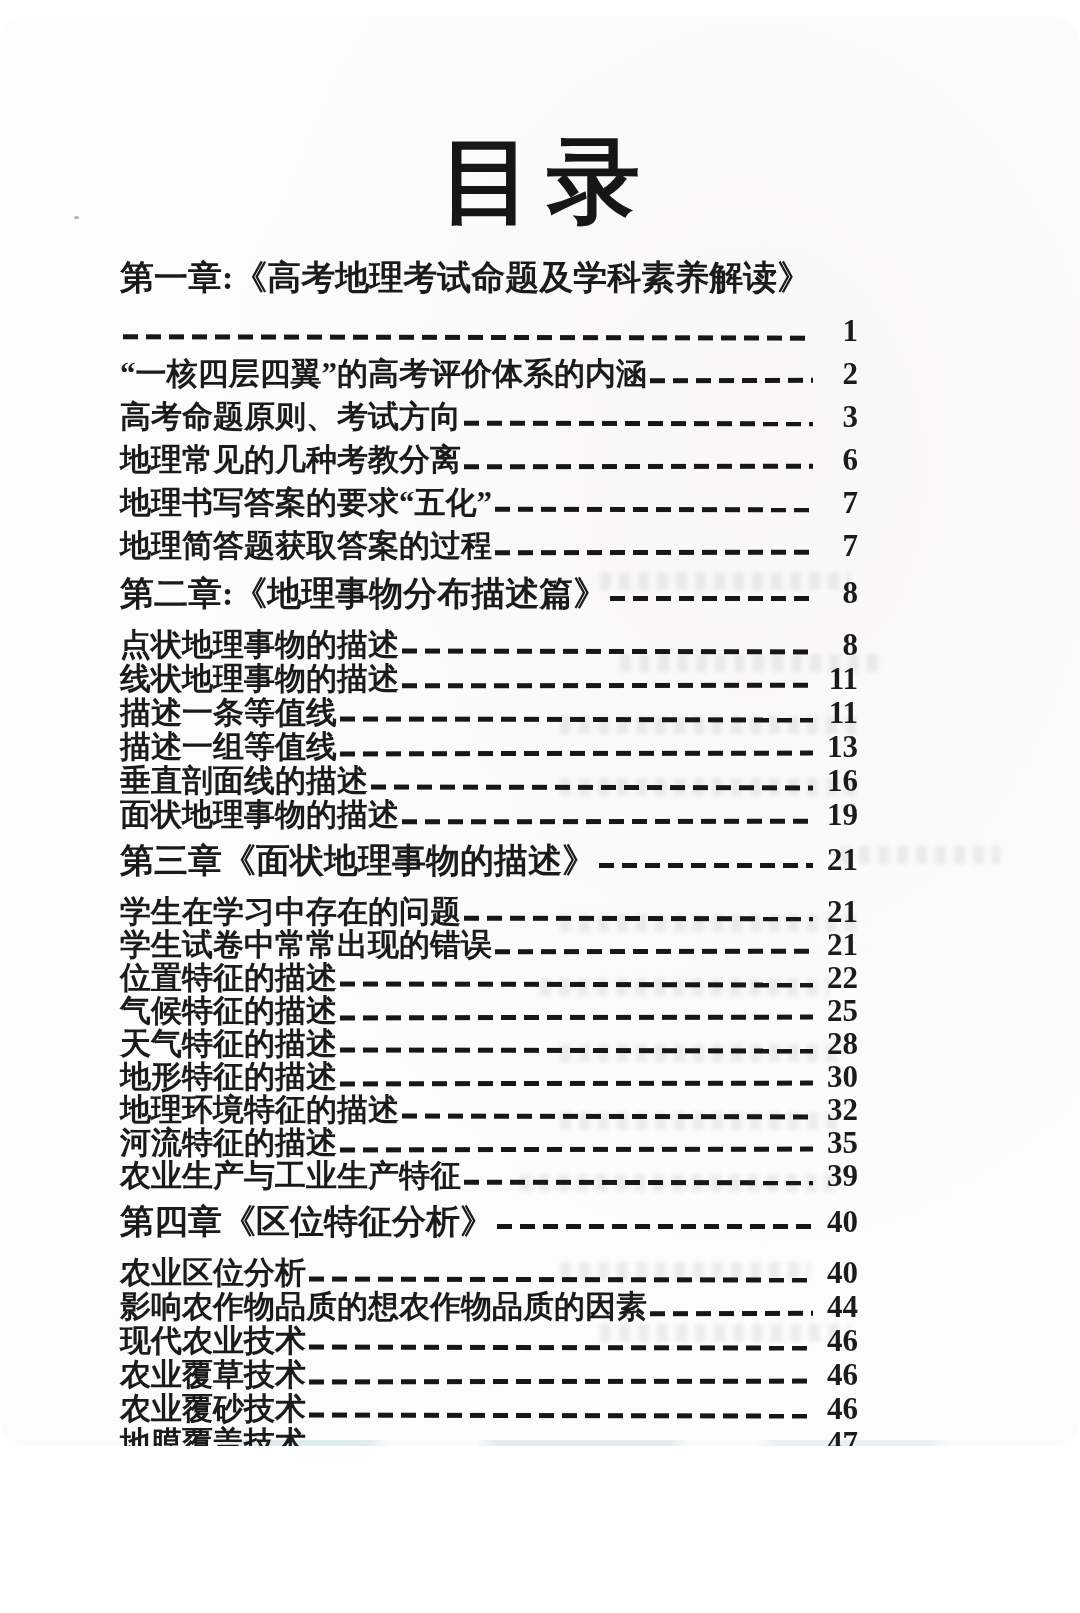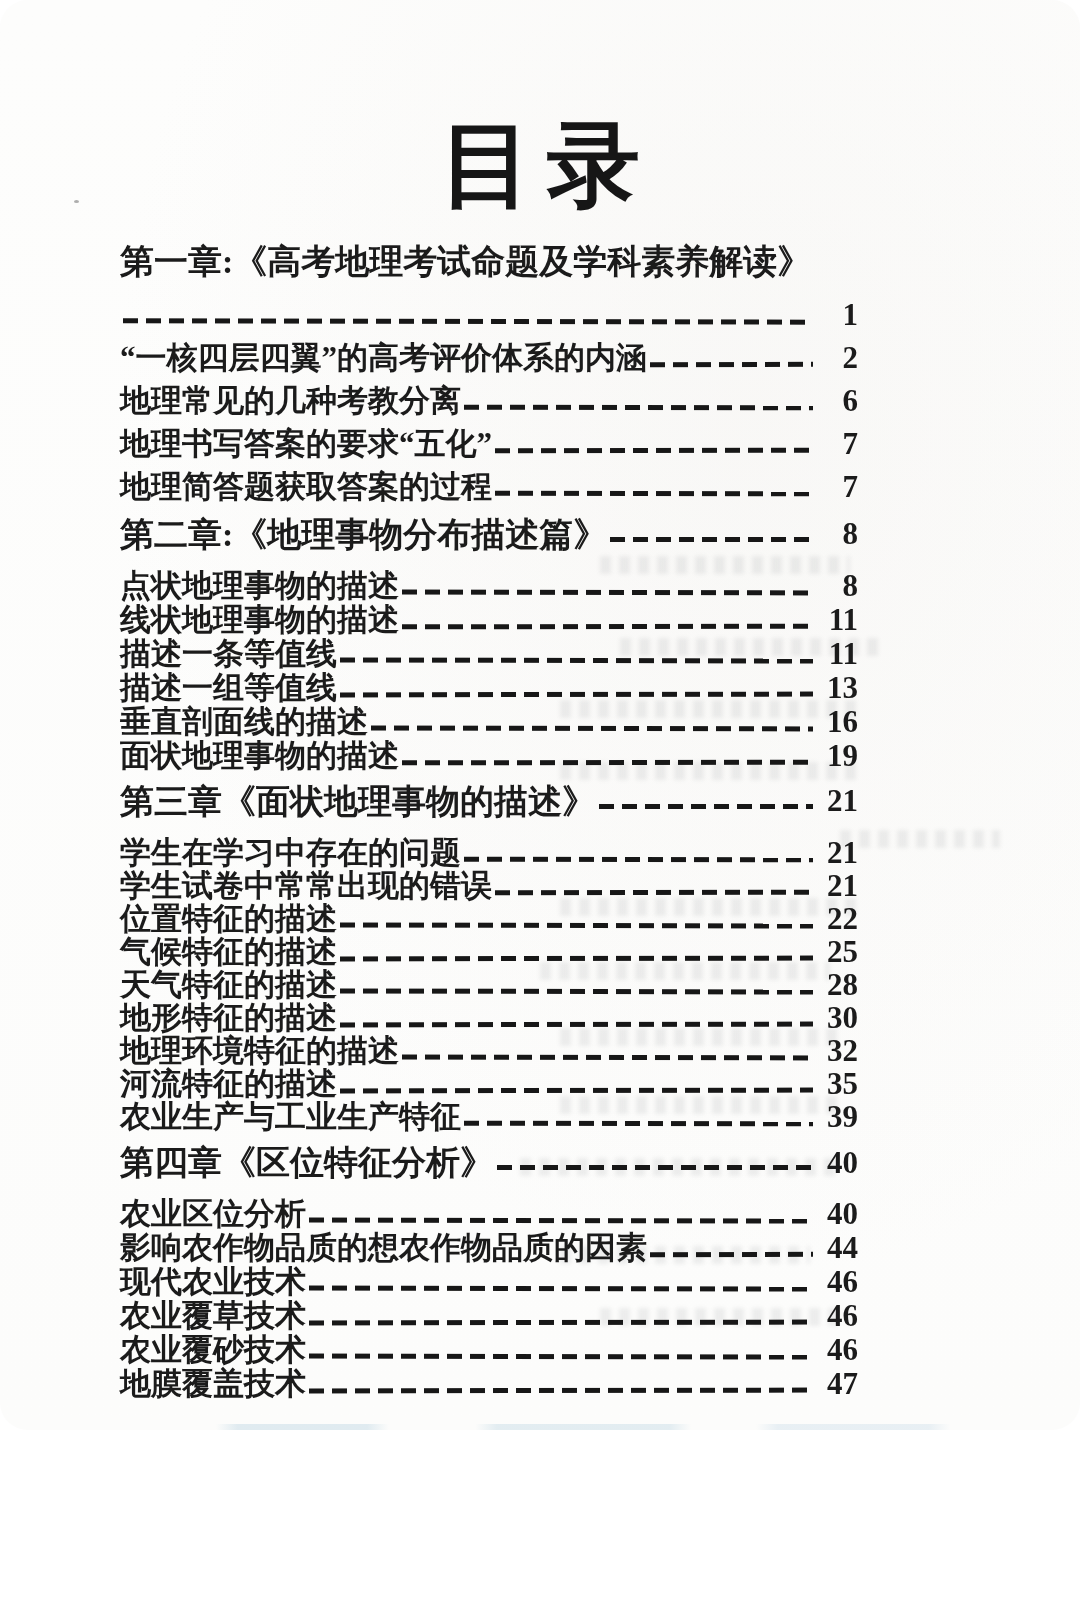--- a/index.html
+++ b/index.html
@@ -4,21 +4,21 @@
 <style>
   html, body {
     margin: 0;
     padding: 0;
     background: #ffffff;
   }
   .page {
     position: relative;
     width: 1080px;
     height: 1430px;
-    margin: 0 auto;
+    margin: 16px auto;
     overflow: hidden;
     background:
       radial-gradient(ellipse at 70% 30%, rgba(240,238,235,0.35), rgba(255,255,255,0) 60%),
       linear-gradient(180deg, #fdfdfc 0%, #fcfcfb 100%);
     color: #1b1b1b;
     font-family: "Liberation Serif", "DejaVu Serif", serif;
     border-radius: 28px;
     -webkit-font-smoothing: antialiased;
   }
 
@@ -155,20 +155,25 @@
         <div class="toc-row toc-item">
     <span class="leader"></span>
     <span class="pagenum">1</span>
   </div>
         <div class="toc-row toc-item">
     <span class="label">“一核四层四翼”的高考评价体系的内涵</span>
     <span class="leader"></span>
     <span class="pagenum">2</span>
   </div>
         <div class="toc-row toc-item">
+    <span class="label">高考命题原则、考试方向</span>
+    <span class="leader"></span>
+    <span class="pagenum">3</span>
+  </div>
+        <div class="toc-row toc-item">
     <span class="label">地理常见的几种考教分离</span>
     <span class="leader"></span>
     <span class="pagenum">6</span>
   </div>
         <div class="toc-row toc-item">
     <span class="label">地理书写答案的要求“五化”</span>
     <span class="leader"></span>
     <span class="pagenum">7</span>
   </div>
         <div class="toc-row toc-item">

